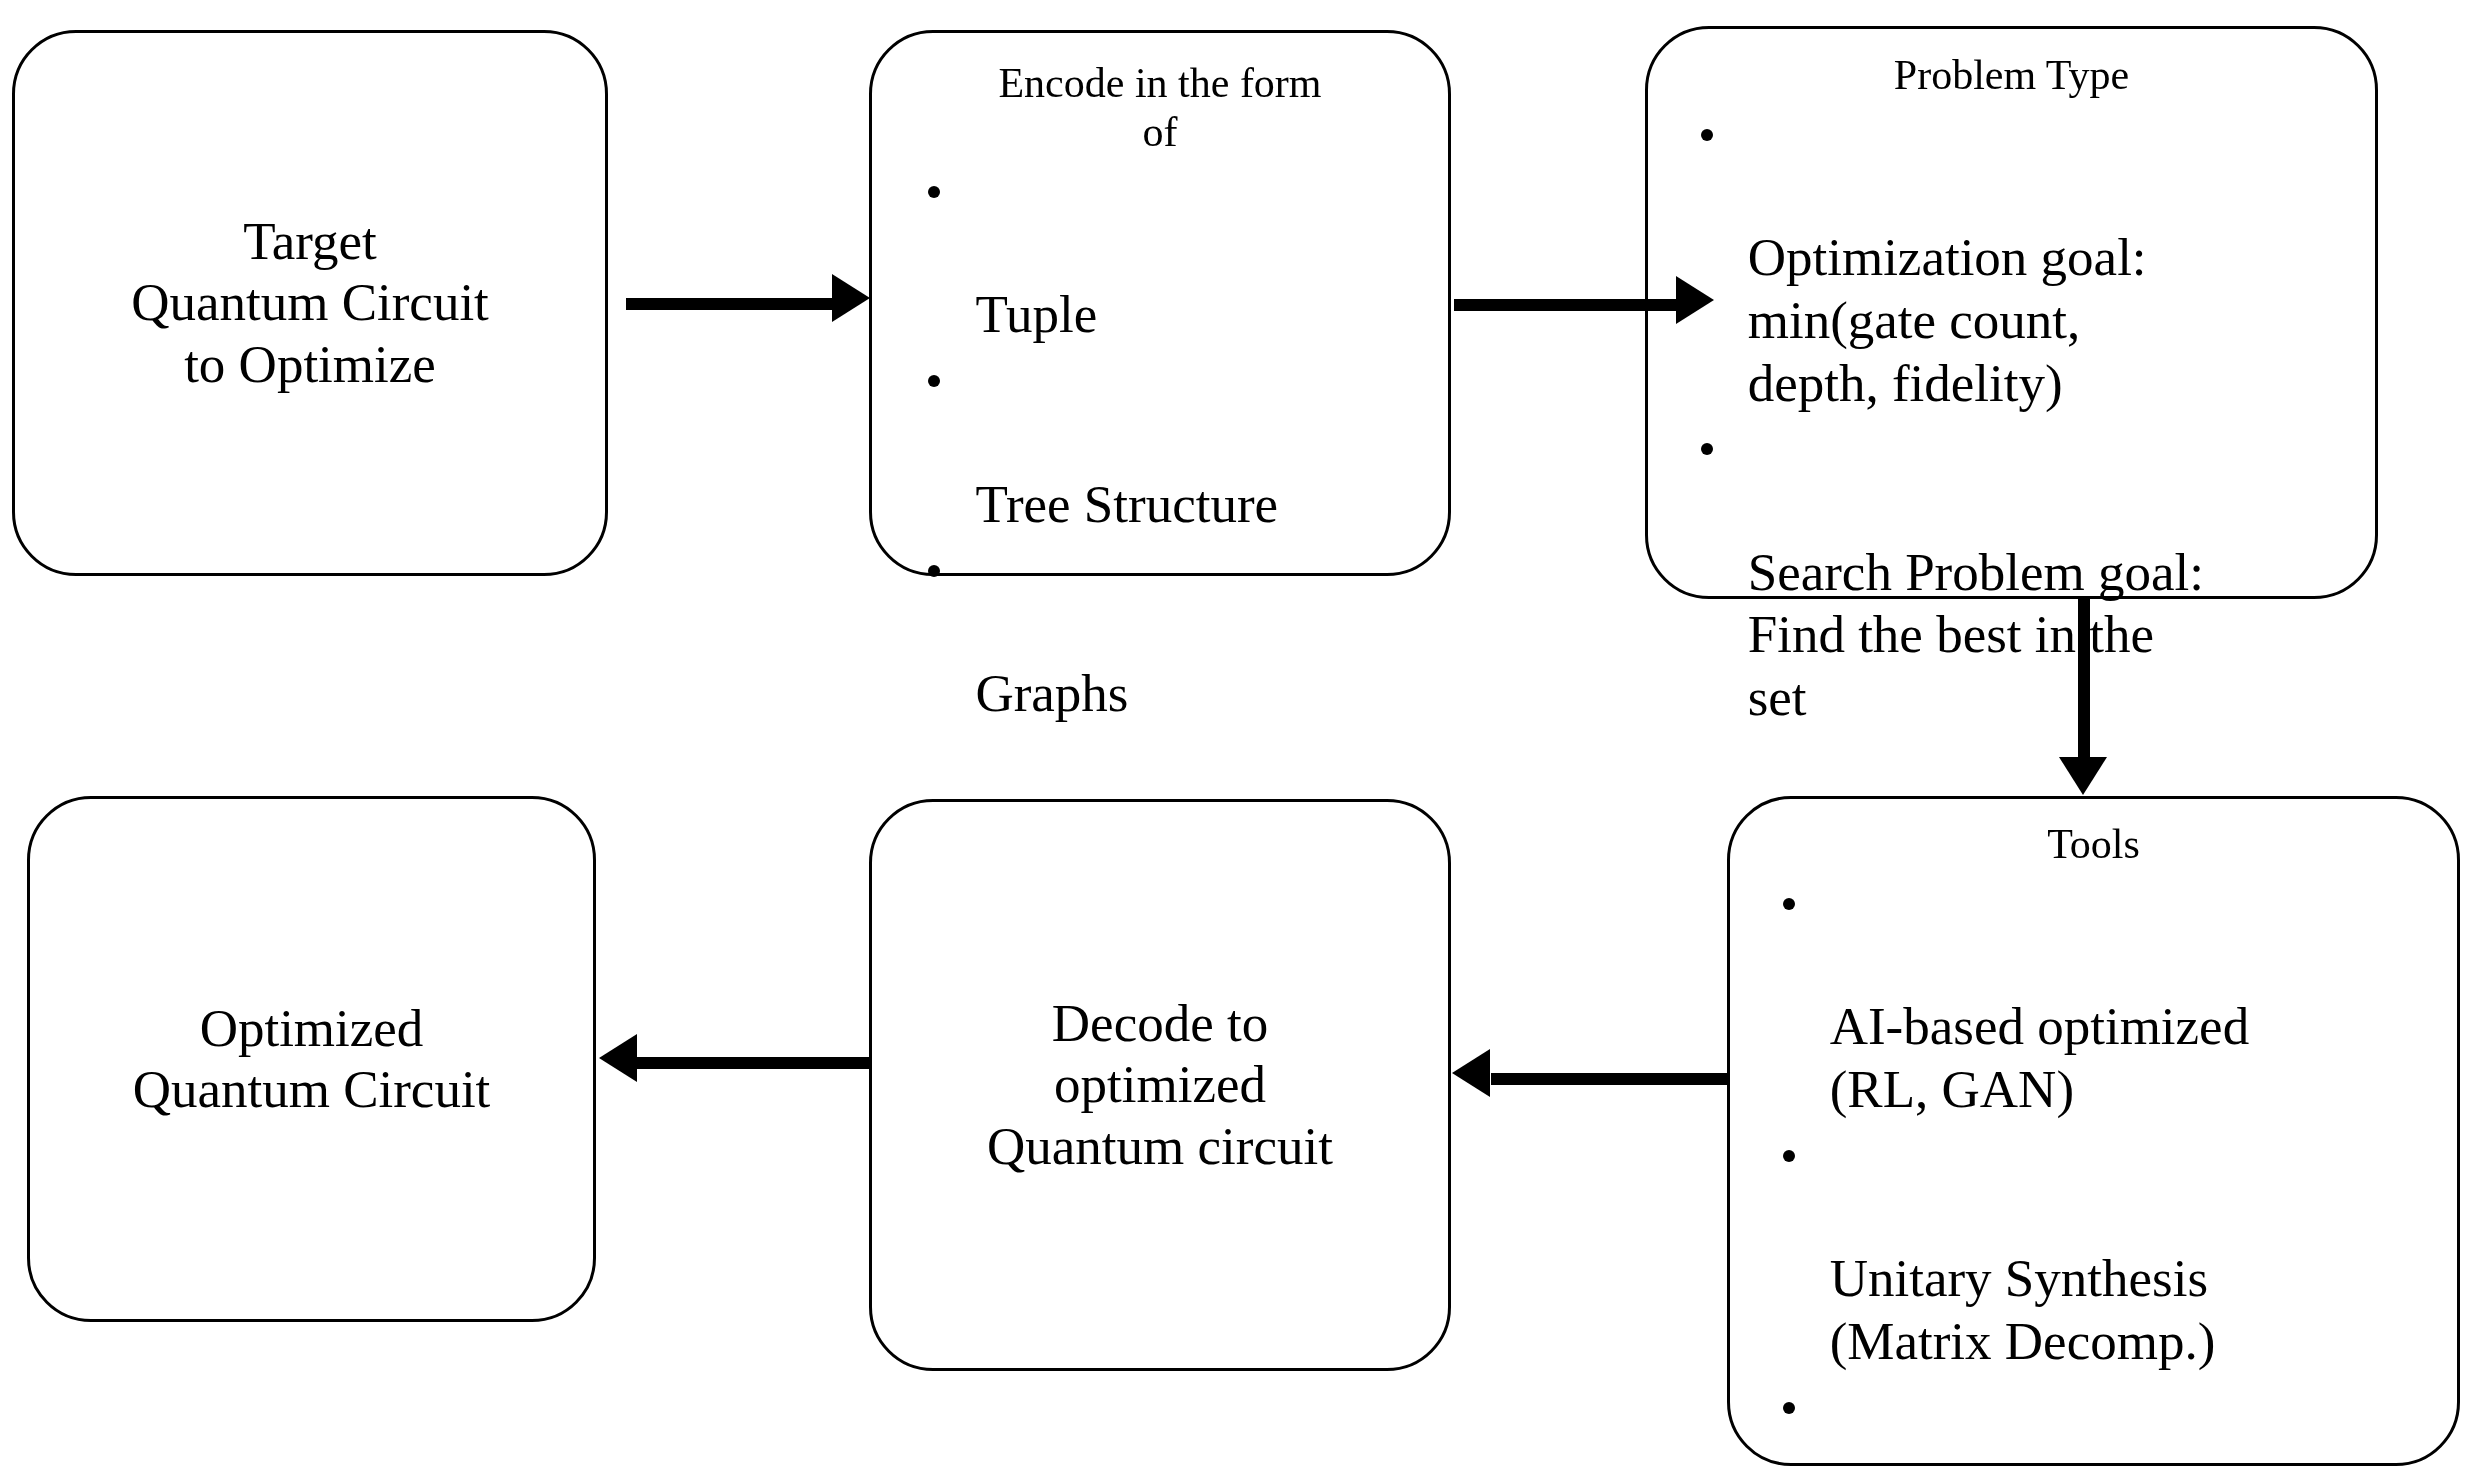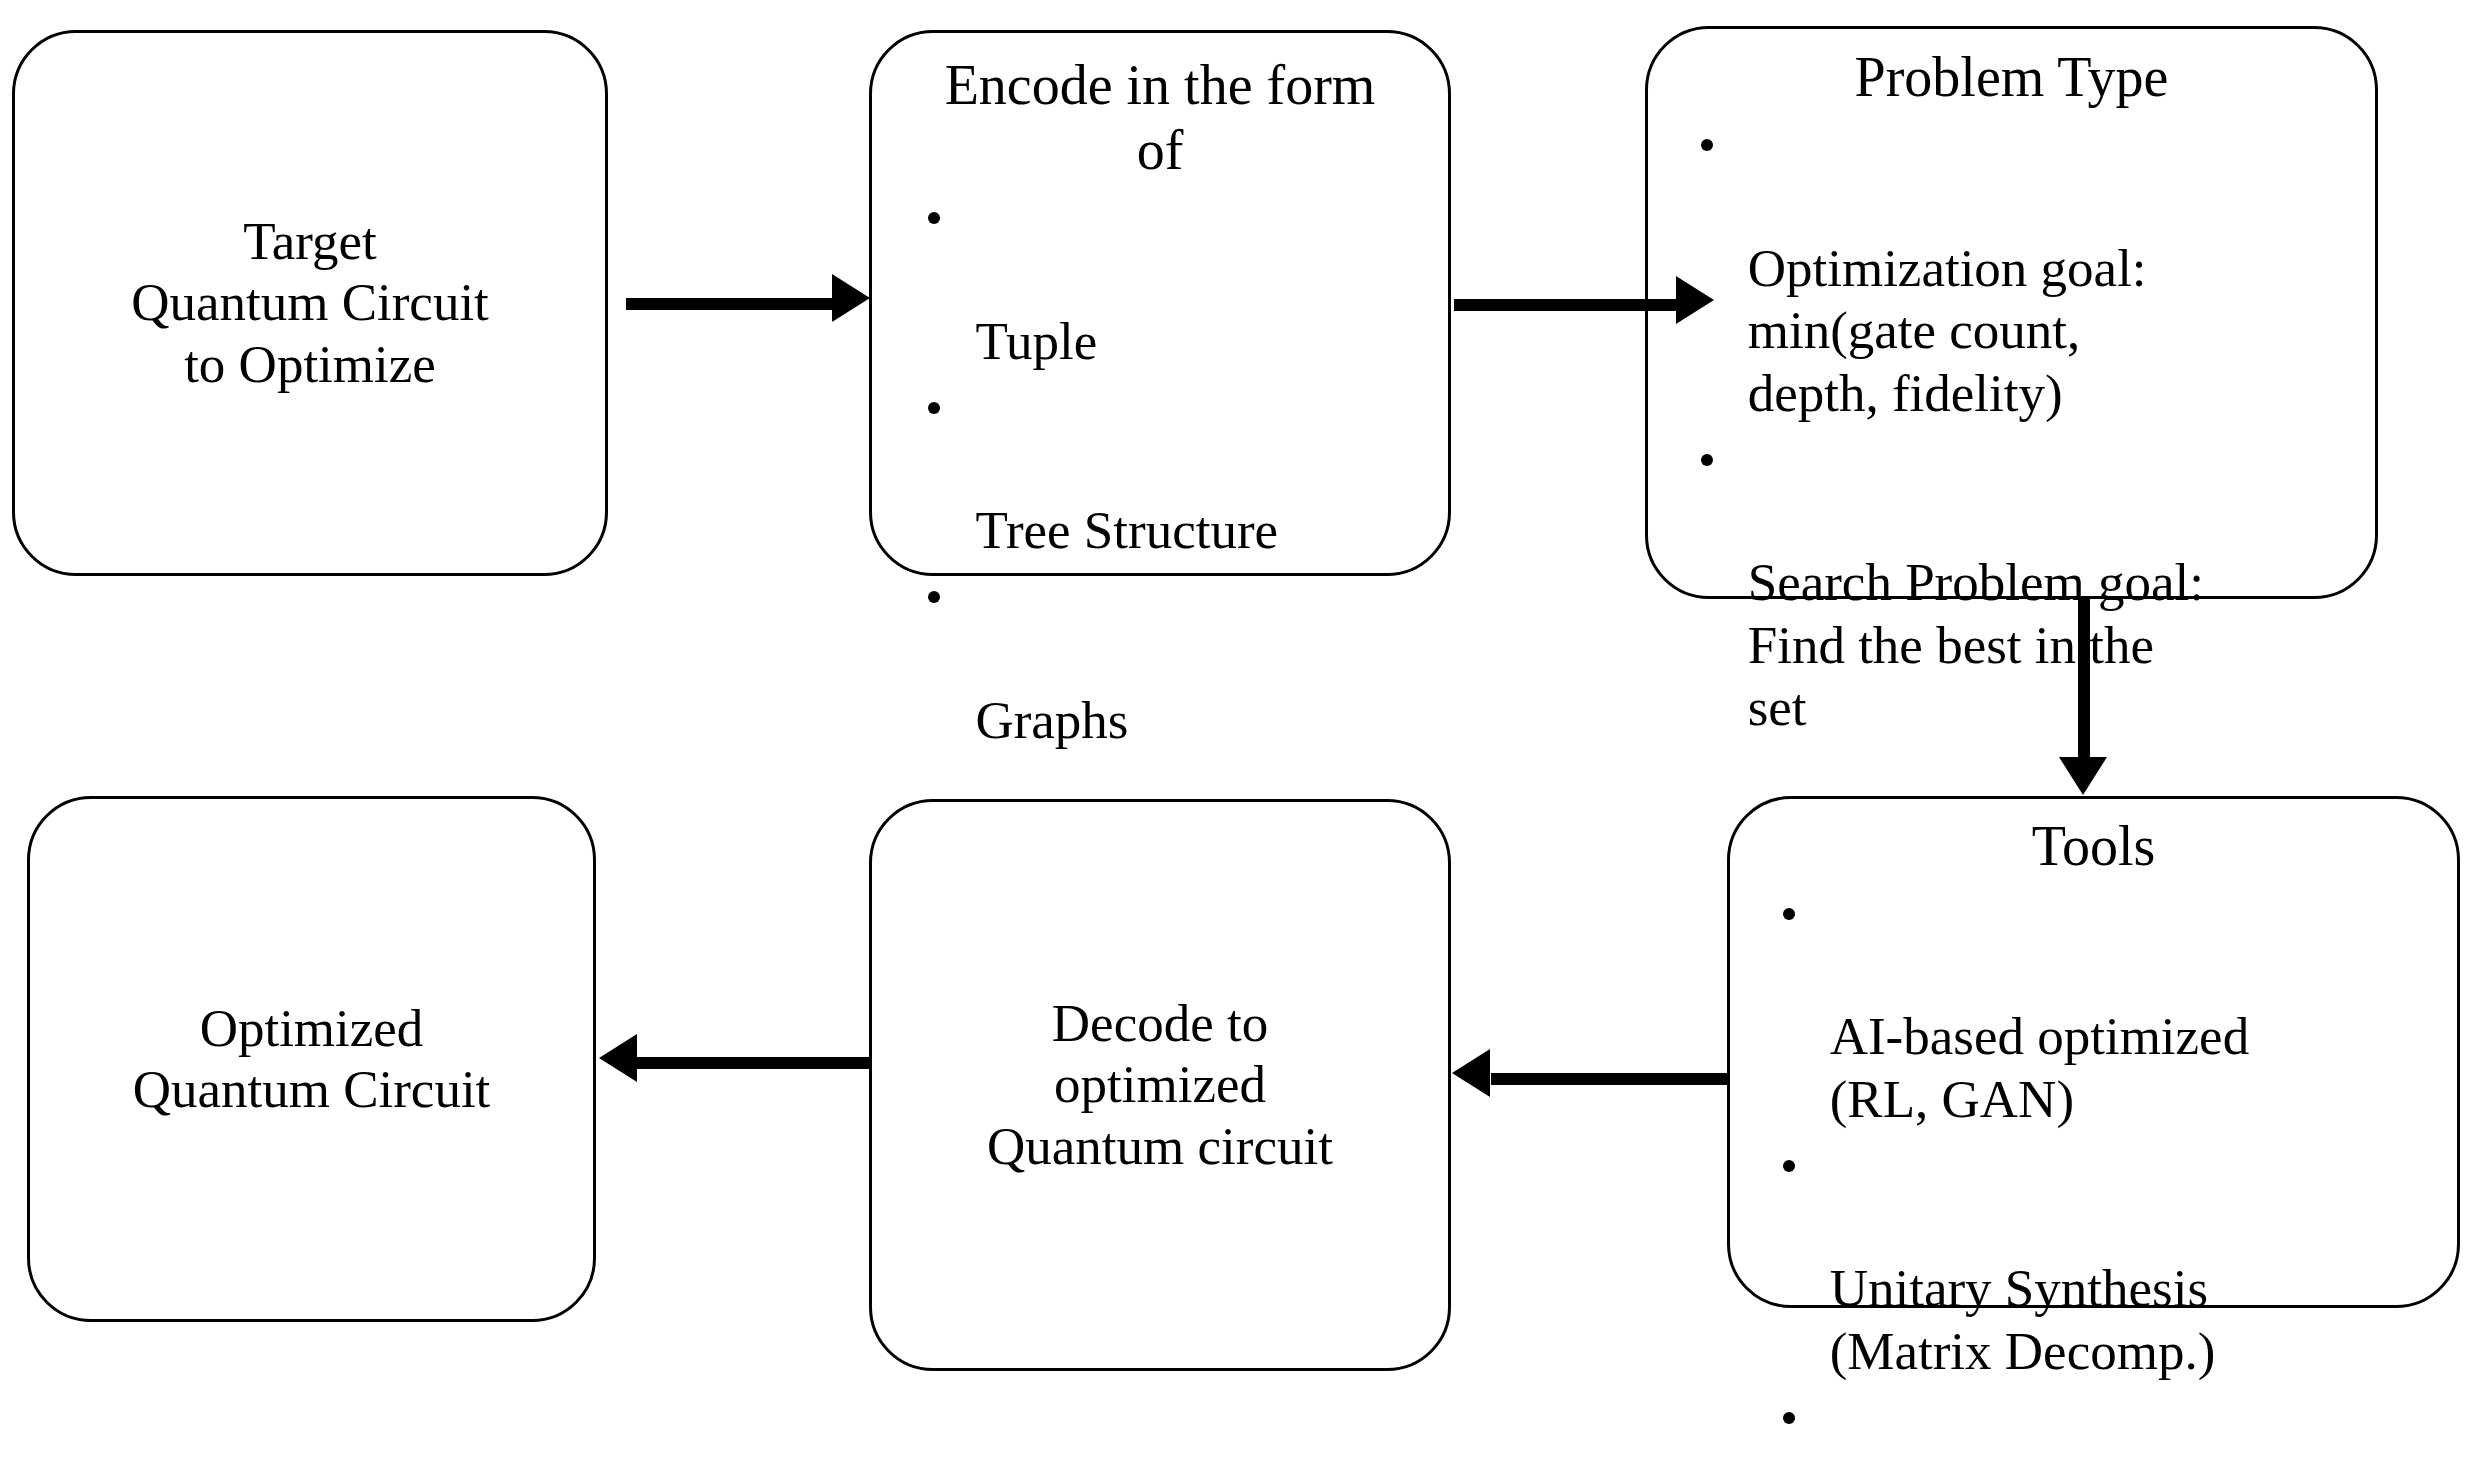--- a/index.html
+++ b/index.html
@@ -34,25 +34,26 @@
   }
 
   .node-title {
     font-size: 53px;
     line-height: 1.16;
     text-align: center;
     white-space: pre-line;
   }
 
   .list-title {
-    font-size: 56px;
+    font-size: 42px;
     line-height: 1.16;
     text-align: center;
     width: 100%;
     white-space: pre-line;
+    margin-top: 6px;
   }
 
   .bullets {
     list-style: none;
     margin: 0;
     padding: 0;
     width: 100%;
   }
 
   .bullet {
@@ -71,21 +72,21 @@
     width: 12px;
     height: 12px;
     border-radius: 50%;
     background: #000000;
   }
 
   
   #node-target        { left: 12px;   top: 30px;   width: 596px;  height: 546px; padding: 0 27px; }
   #node-encode        { left: 869px;  top: 30px;   width: 582px;  height: 546px; padding: 20px 16.4px 0 16.4px; justify-content: flex-start; }
   #node-problem-type  { left: 1645px; top: 25.5px;   width: 733px;  height: 573px; padding: 16.4px 12.7px 0 12.7px; justify-content: flex-start; }
-  #node-tools         { left: 1727px; top: 796px;  width: 733px;  height: 512px; padding: 14.6px 12.7px 0 12.7px; justify-content: flex-start; }
+  #node-tools         { left: 1727px; top: 796px;  width: 733px;  height: 670px; padding: 14.6px 12.7px 0 12.7px; justify-content: flex-start; }
   #node-decode        { left: 869px;  top: 799px;  width: 582px;  height: 572px; padding: 0 11px; }
   #node-optimized     { left: 27px;   top: 796px;  width: 569px;  height: 526px; padding: 0 24px; }
 
   
   .arrow-h {
     position: absolute;
     height: 12px;
     background: #000000;
   }
   .arrow-v {

